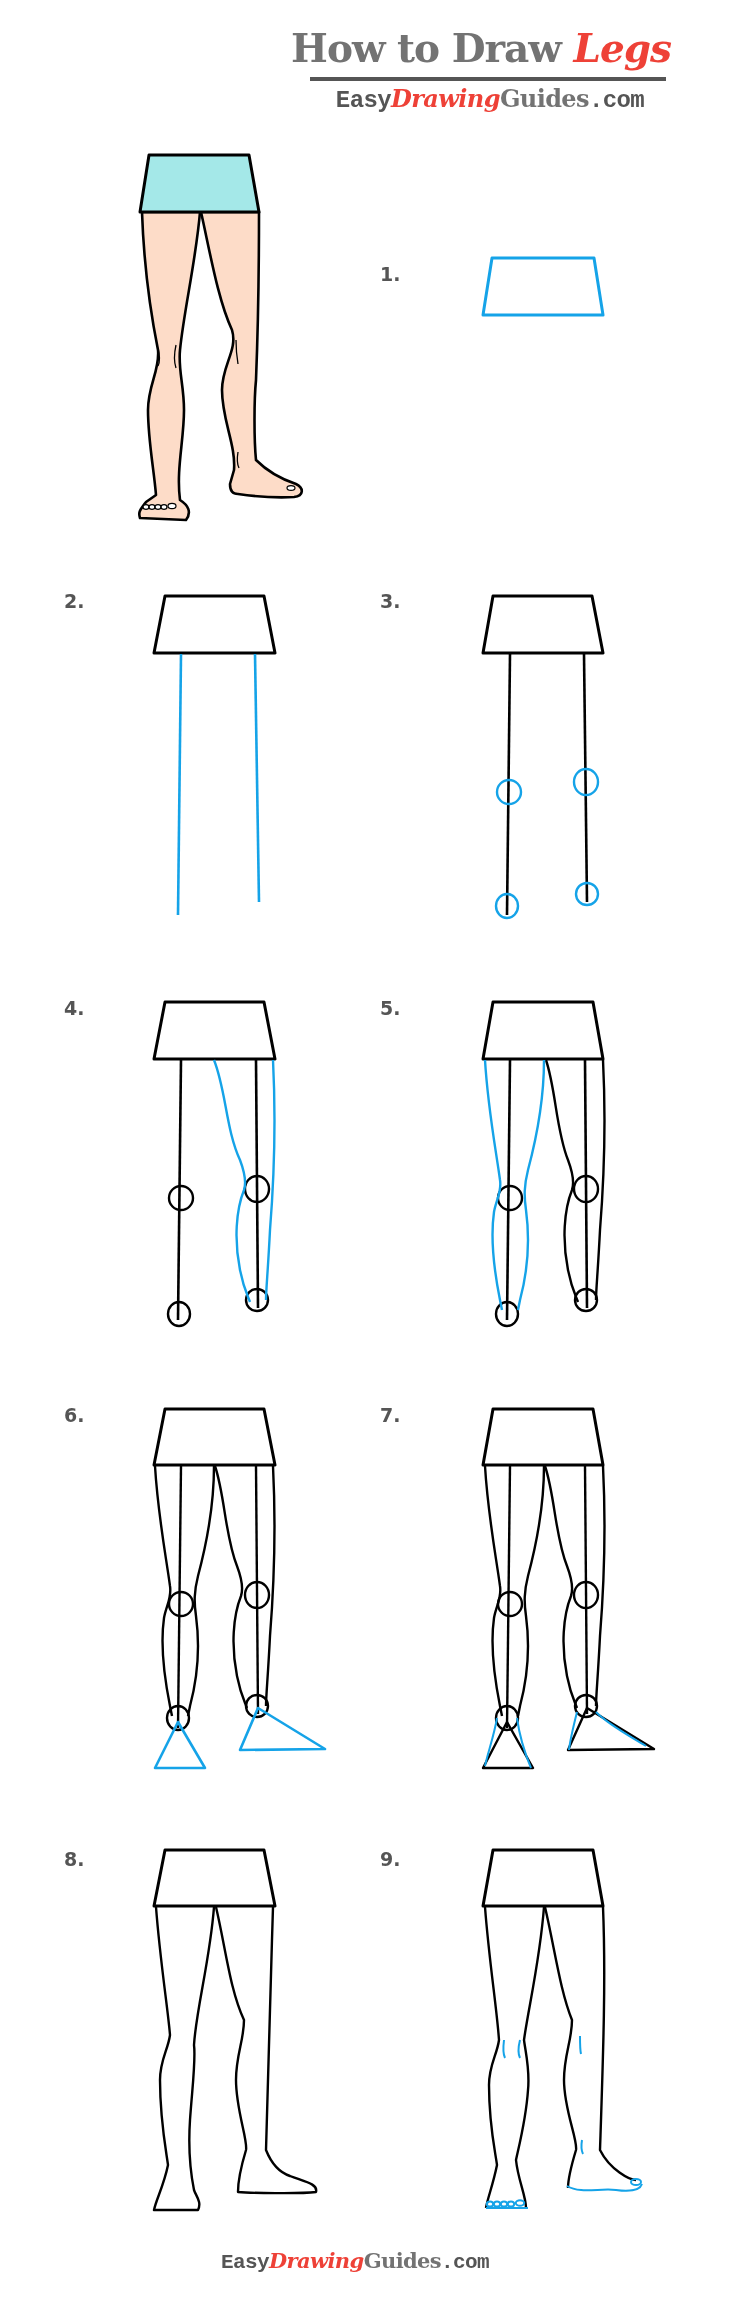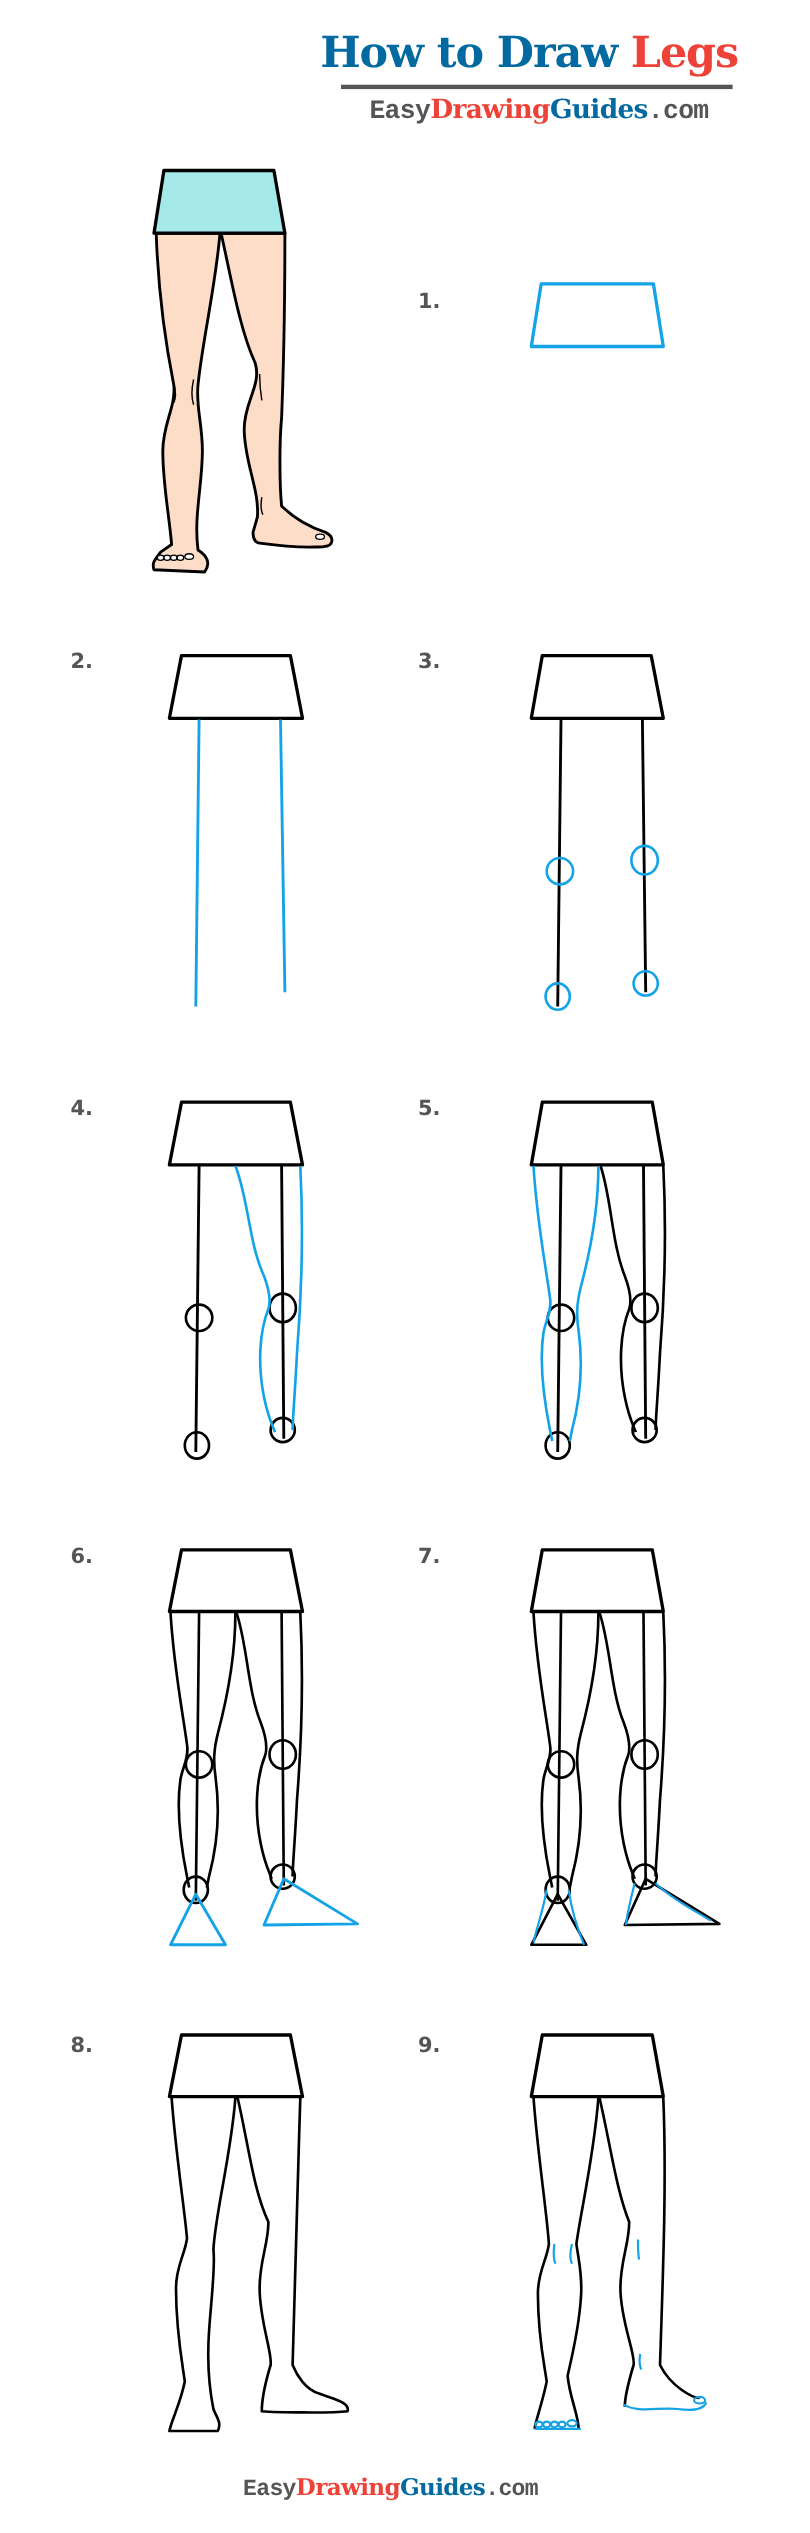--- a/index.html
+++ b/index.html
@@ -3,22 +3,22 @@
 <meta charset="utf-8">
 <style>
   html, body { margin: 0; padding: 0; background: #ffffff; }
   body { width: 736px; height: 2303px; position: relative; overflow: hidden; font-family: "DejaVu Serif", serif; }
   .title-wrap { position: absolute; left: 276px; top: 24px; width: 410px; text-align: center; font-weight: bold; font-size: 39px; line-height: 48px; white-space: nowrap; letter-spacing: -1px; }
   .divider { position: absolute; left: 310px; top: 77px; width: 356px; height: 4px; background: #555555; }
   .brand { position: absolute; font-weight: bold; white-space: nowrap; letter-spacing: -0.6px; text-align: center; }
   .brand-top { left: 300px; top: 84px; width: 380px; font-size: 24px; line-height: 30px; }
   .brand-bottom { left: 200px; top: 2247px; width: 310px; font-size: 21px; line-height: 28px; }
   .c-gray { color: #555555; font-family: Liberation Mono, monospace; }
-  .c-red { color: #EE4137; }
-  .c-blue { color: #0369a1; }
+  .c-red { color: #EE4137; font-style: italic; }
+  .c-blue { color: #737373; }
   .step-num { position: absolute; font-family: "DejaVu Sans", sans-serif; font-weight: bold; font-size: 19px; color: #555555; }
   svg.art { position: absolute; left: 0; top: 0; }
 </style>
 </head>
 <body>
 
 <div class="title-wrap">
   <span class="c-blue">How to Draw </span><span class="c-red">Legs</span>
 </div>
 <div class="divider"></div>

